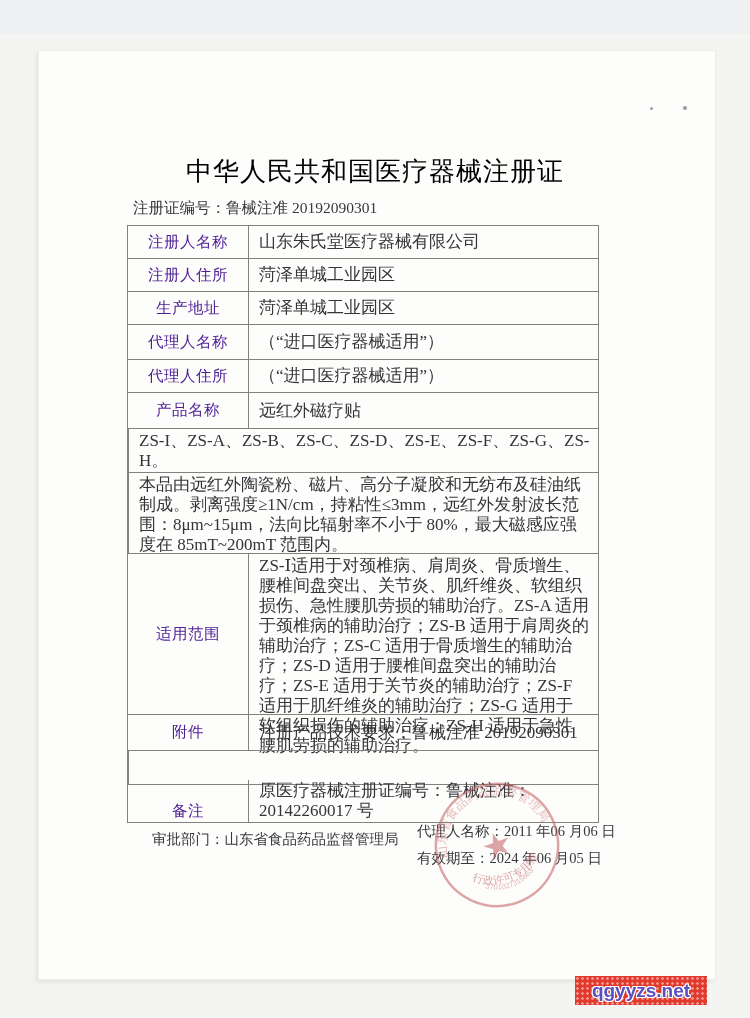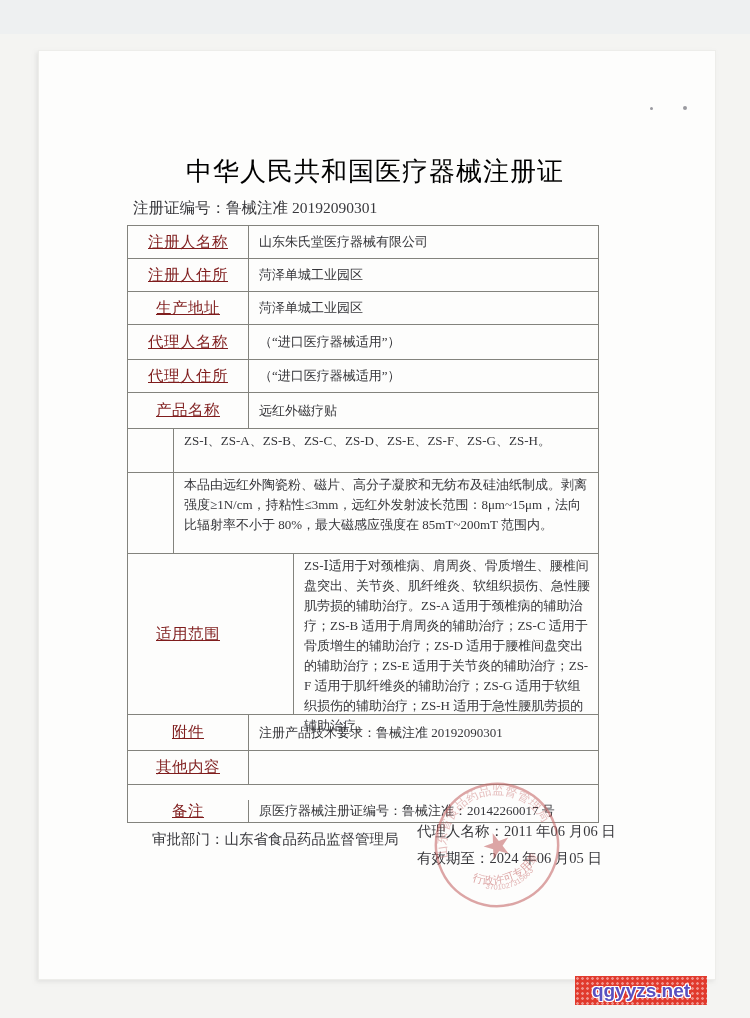--- a/index.html
+++ b/index.html
@@ -36,30 +36,29 @@
   .trow:nth-child(5){height:33px}
   .trow:nth-child(6){height:36px}
   .trow:nth-child(7){height:44px}
   .trow:nth-child(8){height:81px}
   .trow:nth-child(9){height:161px}
   .trow:nth-child(10){height:36px}
   .trow:nth-child(11){height:34px}
   .trow:nth-child(12){height:37px}
   .tlabel{
     width:120px;flex:none;display:flex;align-items:center;justify-content:center;
-    font-size:15.5px;color:#7f1d1d;letter-spacing:0.5px;box-sizing:border-box;
+    font-size:15.5px;color:#4c1d95;letter-spacing:0.5px;box-sizing:border-box;
     text-align:center;
-    text-decoration:underline;
   }
   .tvalue{
     flex:1;border-left:1px solid #83837d;box-sizing:border-box;
-    padding:1px 8px 1px 10px;font-size:13px;line-height:20px;color:#353539;
+    padding:1px 8px 1px 10px;font-size:17px;line-height:20px;color:#353539;
     display:flex;align-items:center;
   }
-  .tvalue.multi{align-items:flex-start;padding-top:2px;margin-left:45px;}
+  .tvalue.multi{align-items:flex-start;padding-top:2px;}
   .footer-dept{position:absolute;left:152px;top:830px;font-size:14.5px;color:#38383c;}
   .footer-dates{position:absolute;left:417px;top:822px;font-size:14.5px;color:#38383c;}
   .footer-dates .dline{margin-bottom:8px;}
   .seal{position:absolute;left:431px;top:779px;width:132px;height:132px;pointer-events:none;}
   .watermark{
     position:absolute;left:575px;top:976px;width:132px;height:29px;
     background-color:#e13a2d;
     background-image:radial-gradient(rgba(255,255,255,0.45) 1px, transparent 1.6px);
     background-size:5px 5px;
     display:flex;align-items:center;justify-content:center;
@@ -117,21 +116,20 @@
   </div>
   <div class="trow">
     <div class="tlabel">适用范围</div>
     <div class="tvalue multi">ZS-Ⅰ适用于对颈椎病、肩周炎、骨质增生、腰椎间盘突出、关节炎、肌纤维炎、软组织损伤、急性腰肌劳损的辅助治疗。ZS-A 适用于颈椎病的辅助治疗；ZS-B 适用于肩周炎的辅助治疗；ZS-C 适用于骨质增生的辅助治疗；ZS-D 适用于腰椎间盘突出的辅助治疗；ZS-E 适用于关节炎的辅助治疗；ZS-F 适用于肌纤维炎的辅助治疗；ZS-G 适用于软组织损伤的辅助治疗；ZS-H 适用于急性腰肌劳损的辅助治疗。</div>
   </div>
   <div class="trow">
     <div class="tlabel">附件</div>
     <div class="tvalue">注册产品技术要求：鲁械注准 20192090301</div>
   </div>
   <div class="trow">
-    <div class="tlabel">其他内容</div>
     <div class="tvalue"></div>
   </div>
   <div class="trow">
     <div class="tlabel">备注</div>
     <div class="tvalue">原医疗器械注册证编号：鲁械注准：20142260017 号</div>
   </div>
 </div>
 
 <div class="footer-dept"><span>审批部门：</span><span>山东省食品药品监督管理局</span></div>
 

